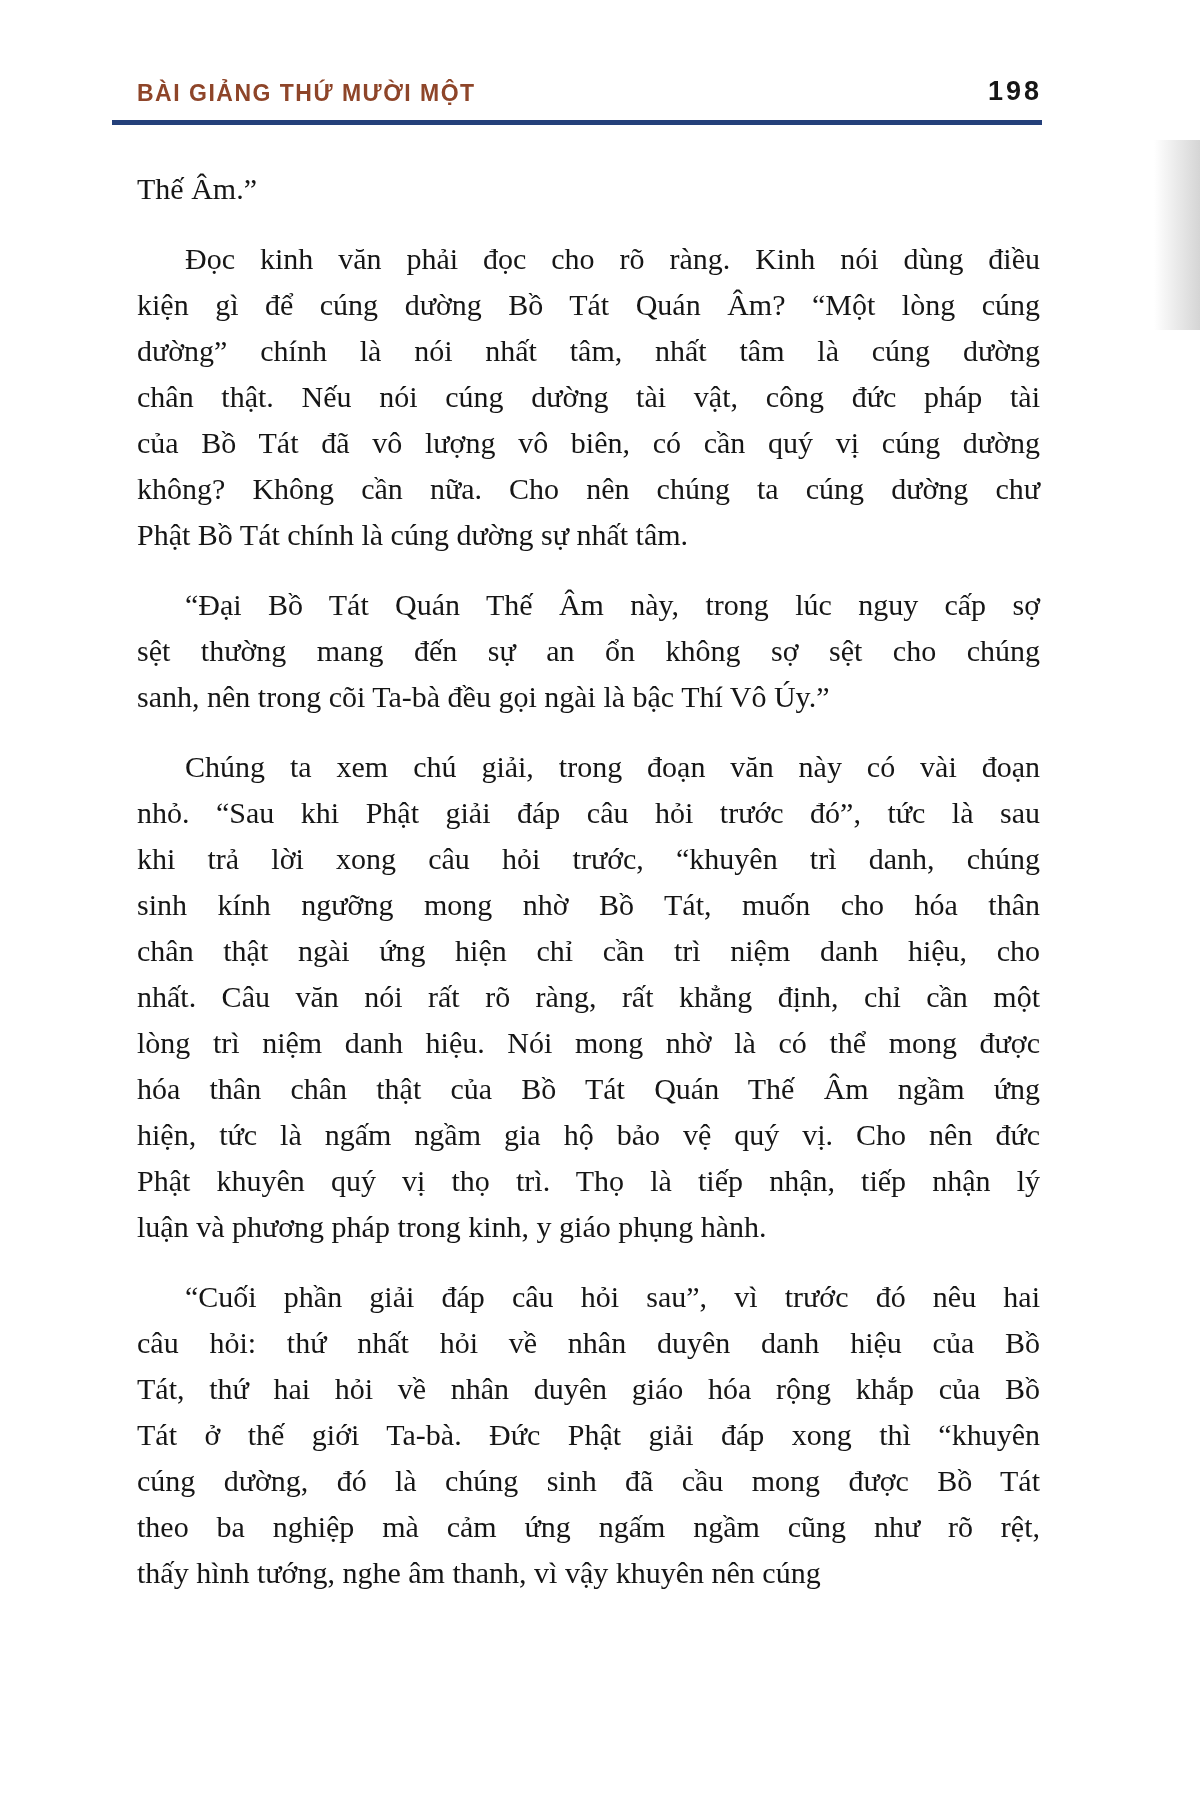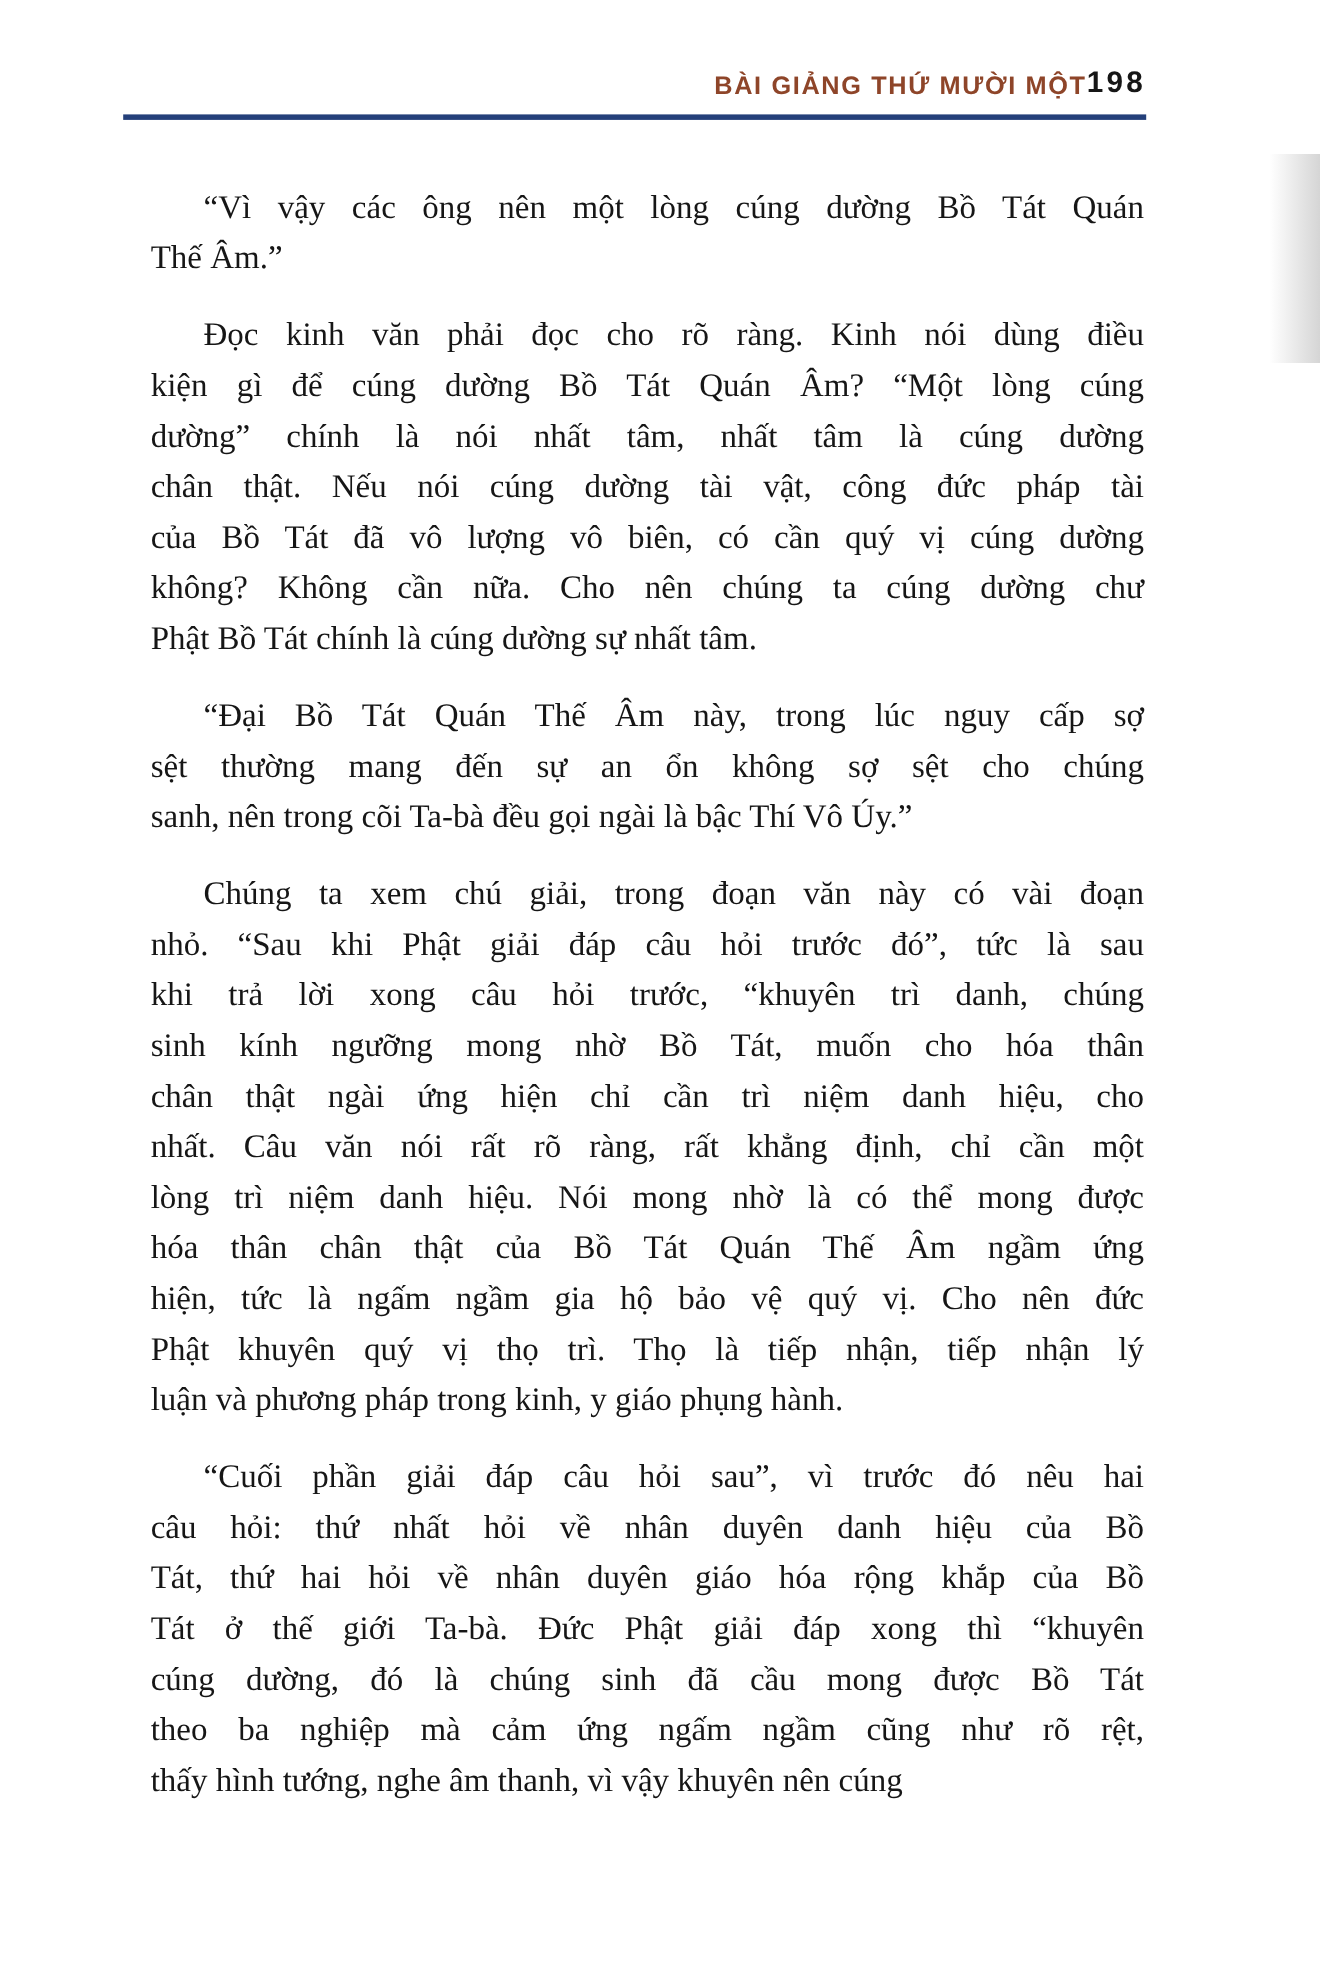--- a/index.html
+++ b/index.html
@@ -12,24 +12,24 @@
     height: 1800px;
     position: relative;
     font-family: "Liberation Serif", serif;
     overflow: hidden;
   }
 
   
   .header {
     position: absolute;
     left: 112px;
-    top: 60px;
+    top: 76px;
     width: 930px;
     display: flex;
-    justify-content: flex-end;
+    justify-content: space-between;
     align-items: flex-end;
     border-bottom: 5px solid #24407a;
     padding-bottom: 13px;
   }
   .header-title {
     font-family: "Liberation Sans", sans-serif;
     font-weight: bold;
     font-size: 23px;
     letter-spacing: 1.5px;
     padding-left: 25px;
@@ -82,21 +82,20 @@
 </head>
 <body>
 
 <div class="header">
   <span class="header-title">BÀI GIẢNG THỨ MƯỜI MỘT</span>
   <span class="page-number">198</span>
 </div>
 
 <div class="content">
     <p class="para">
-      <span class="line first">“Vì vậy các ông nên một lòng cúng dường Bồ Tát Quán</span>
       <span class="line last">Thế Âm.”</span>
     </p>
     <p class="para">
       <span class="line first">Đọc kinh văn phải đọc cho rõ ràng. Kinh nói dùng điều</span>
       <span class="line">kiện gì để cúng dường Bồ Tát Quán Âm? “Một lòng cúng</span>
       <span class="line">dường” chính là nói nhất tâm, nhất tâm là cúng dường</span>
       <span class="line">chân thật. Nếu nói cúng dường tài vật, công đức pháp tài</span>
       <span class="line">của Bồ Tát đã vô lượng vô biên, có cần quý vị cúng dường</span>
       <span class="line">không? Không cần nữa. Cho nên chúng ta cúng dường chư</span>
       <span class="line last">Phật Bồ Tát chính là cúng dường sự nhất tâm.</span>

